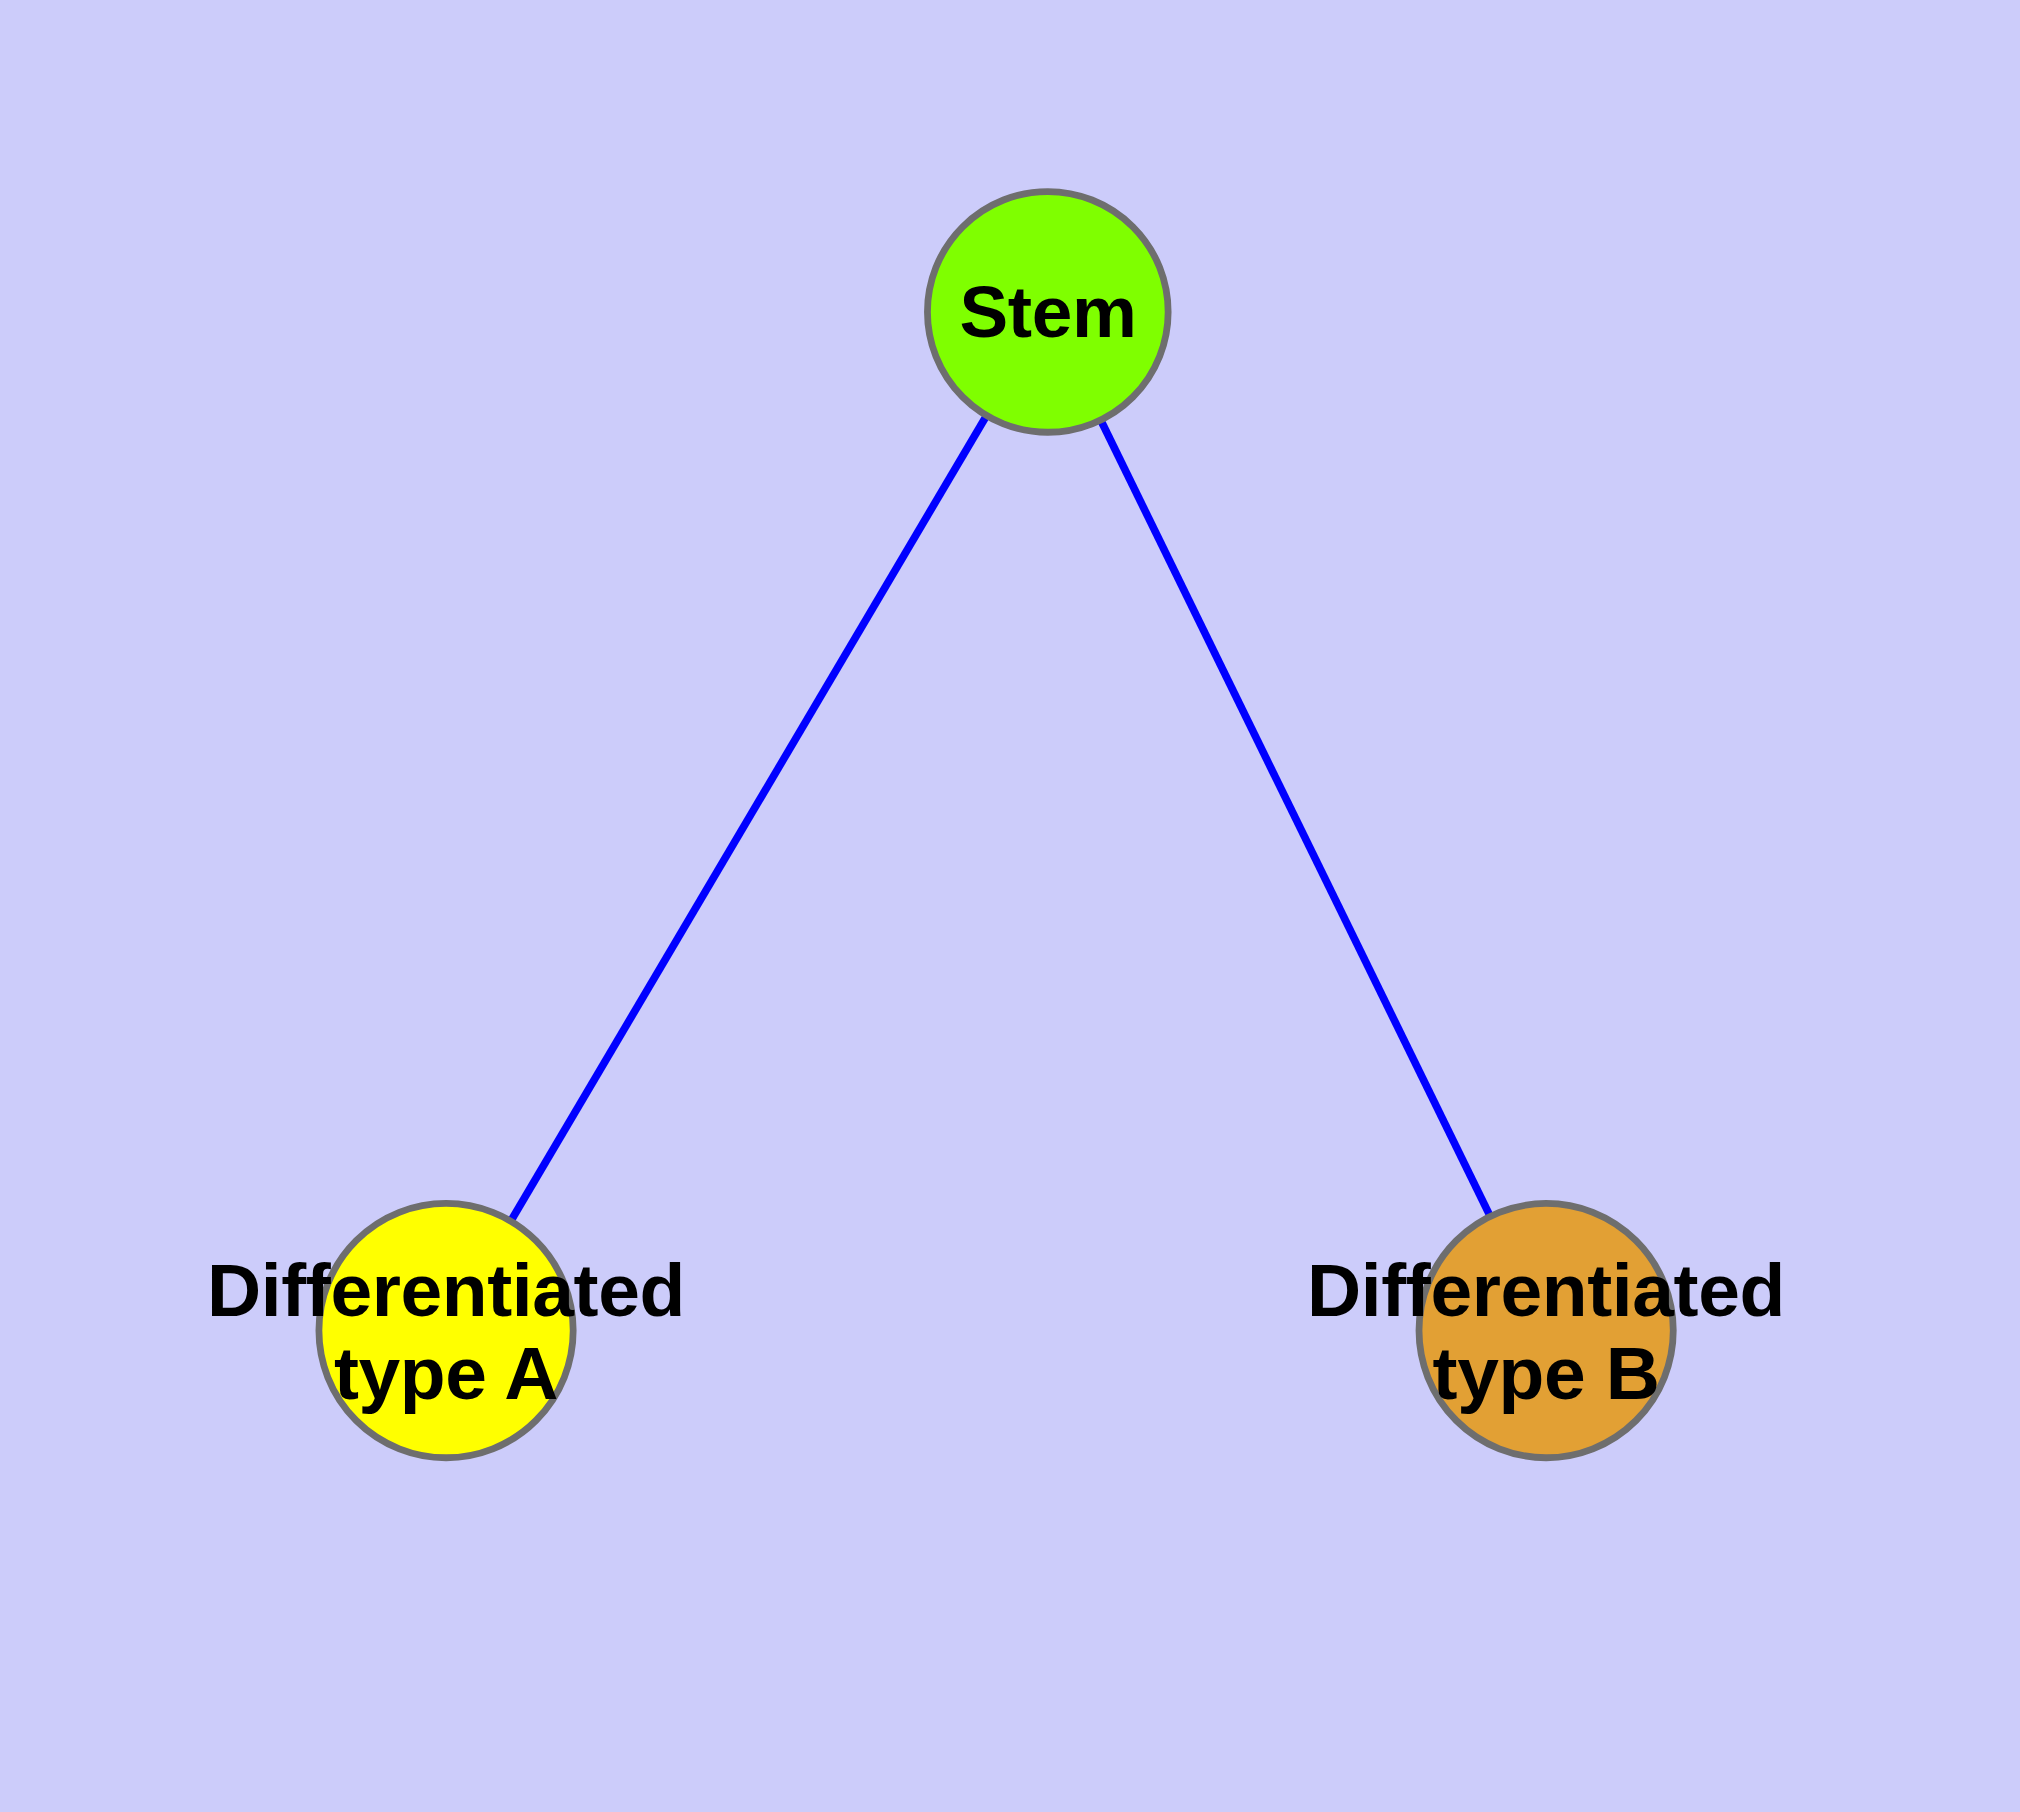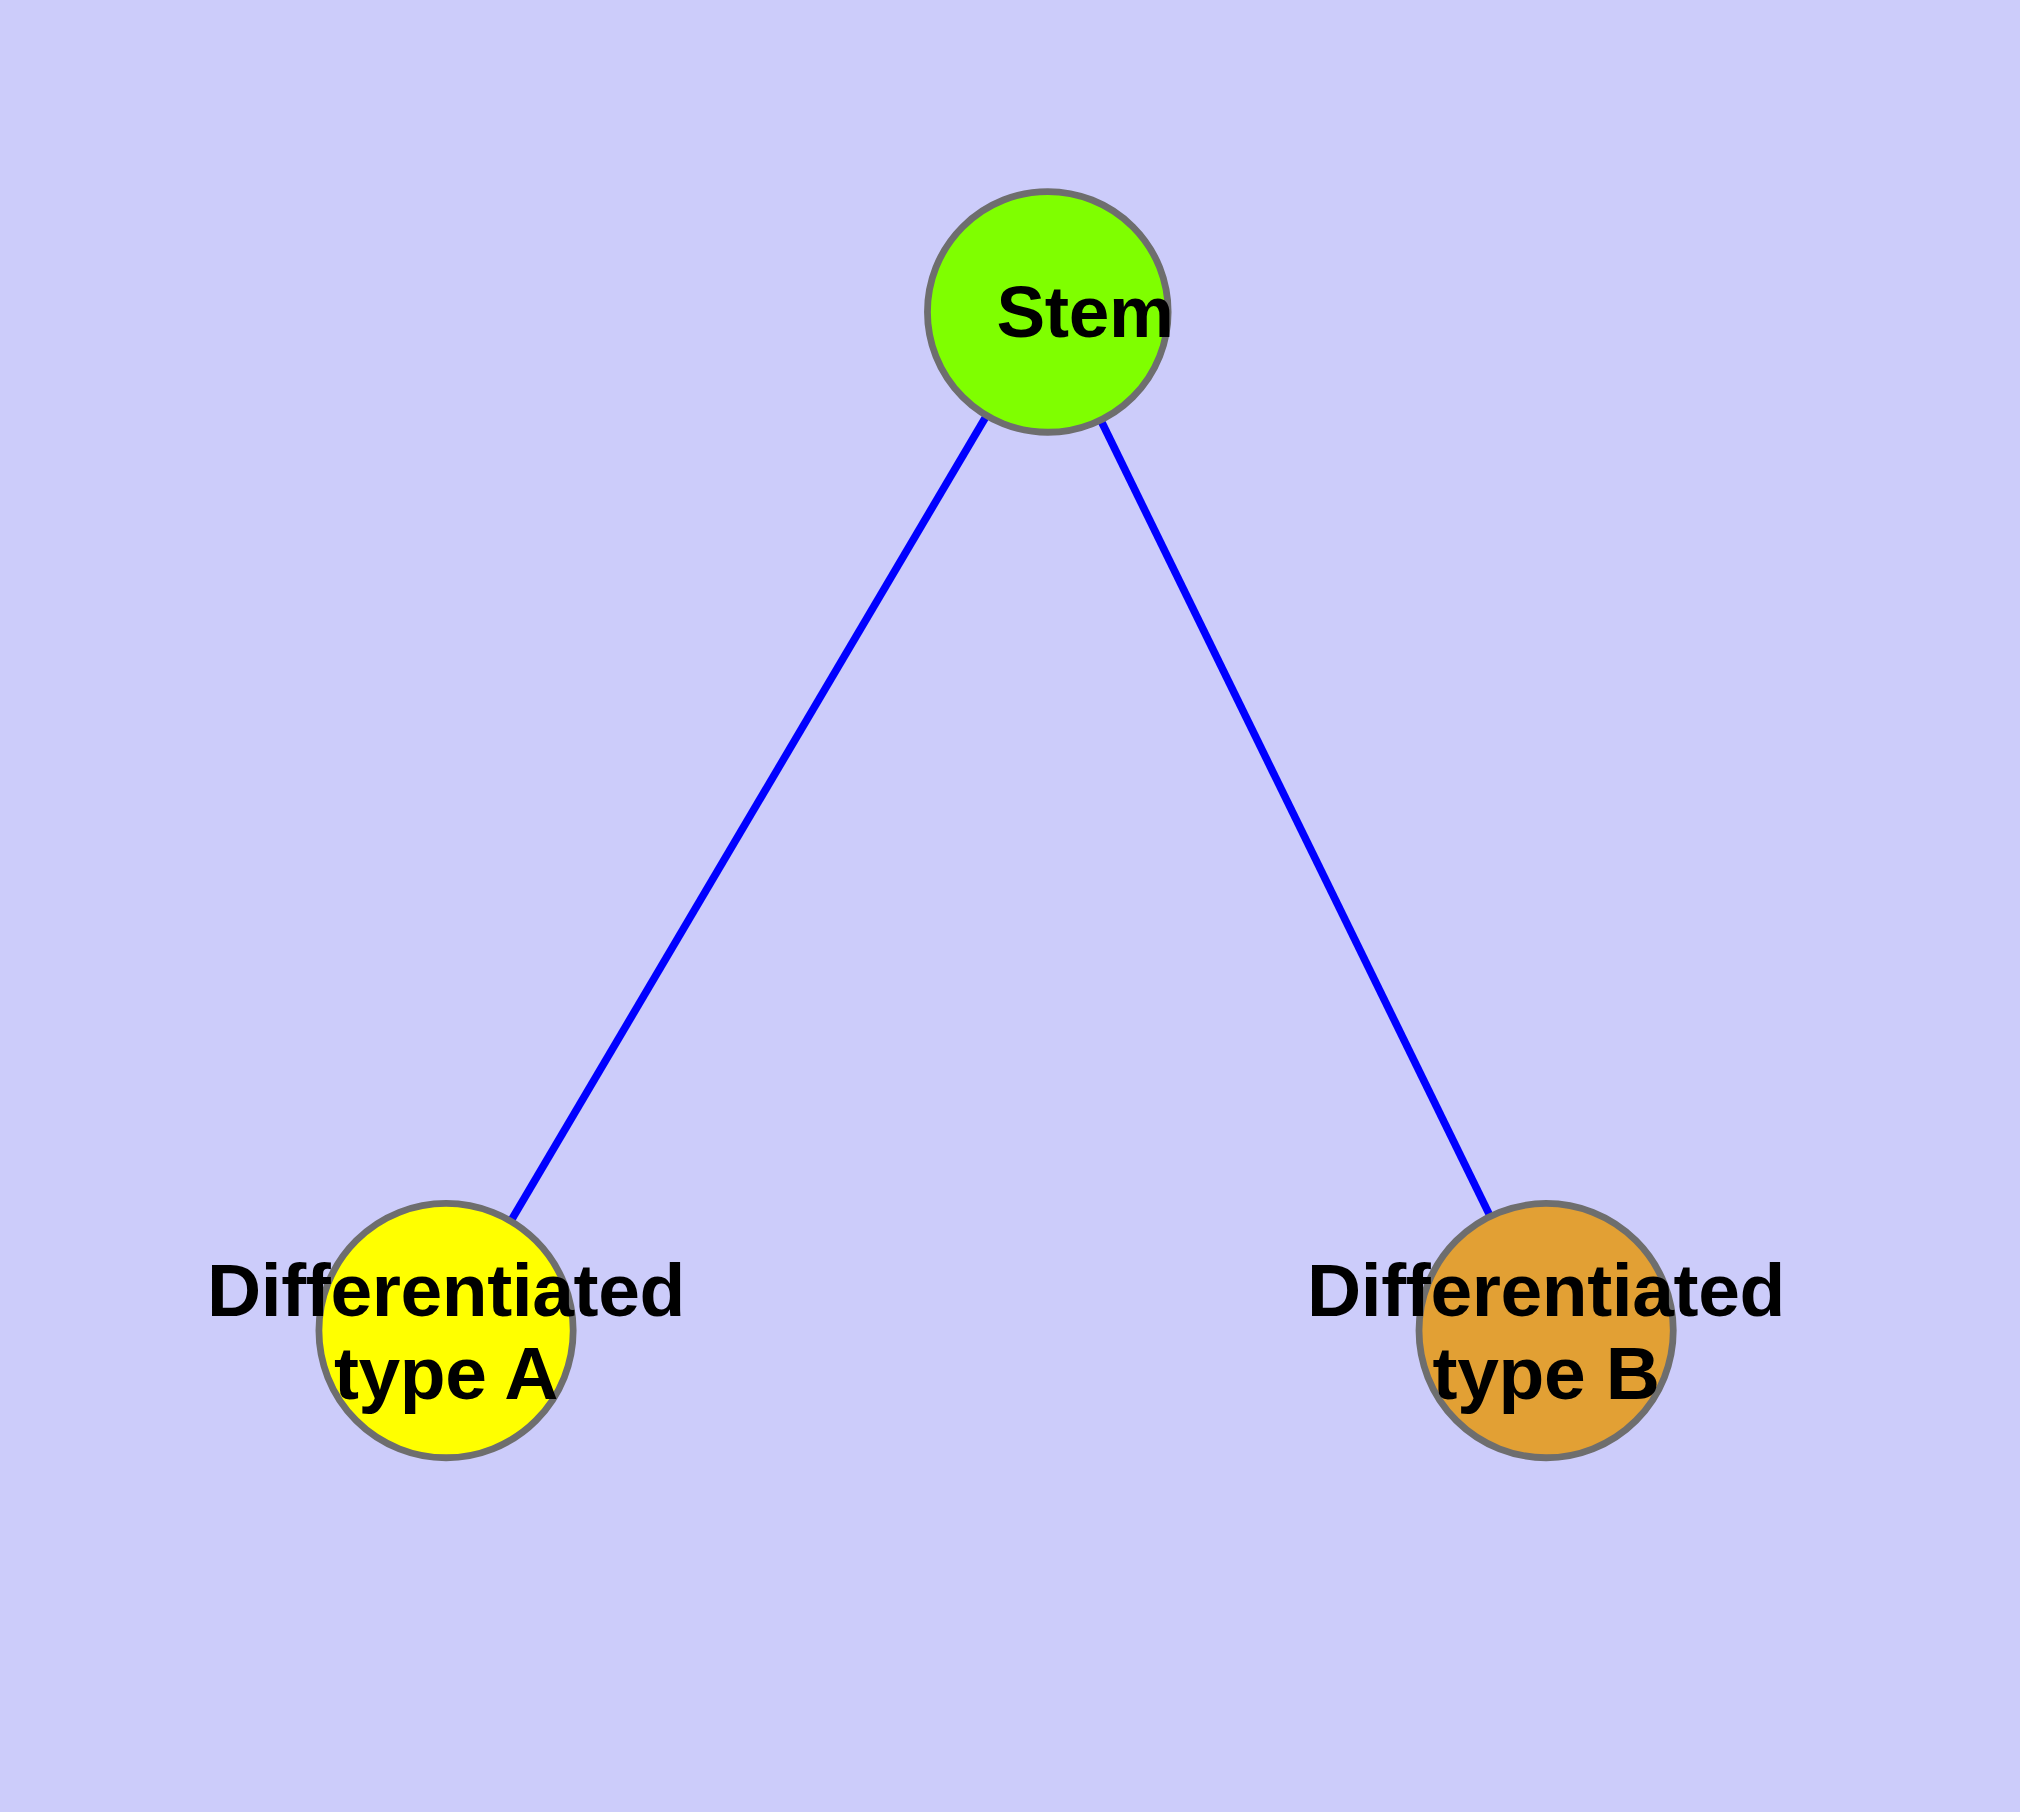--- a/index.html
+++ b/index.html
@@ -32,21 +32,21 @@
     color: #000000;
     font-weight: bold;
     text-align: center;
     line-height: 1.10;
     white-space: pre;
     letter-spacing: -0.4px;
     transform: translate(-50%, -50%);
     pointer-events: none;
     user-select: none;
   }
-  .node-label.n-stem   { font-size: 73px; margin-left: 37px; }
+  .node-label.n-stem   { font-size: 73px; }
   .node-label.n-diff-a { font-size: 75px; }
   .node-label.n-diff-b { font-size: 75px; }
 </style>
 </head>
 <body>
 
 <div id="stage" style="width: 2021px; height: 1812px;">
 
   <div id="canvas-bg" style="background: rgb(204, 204, 250);"></div>
 

